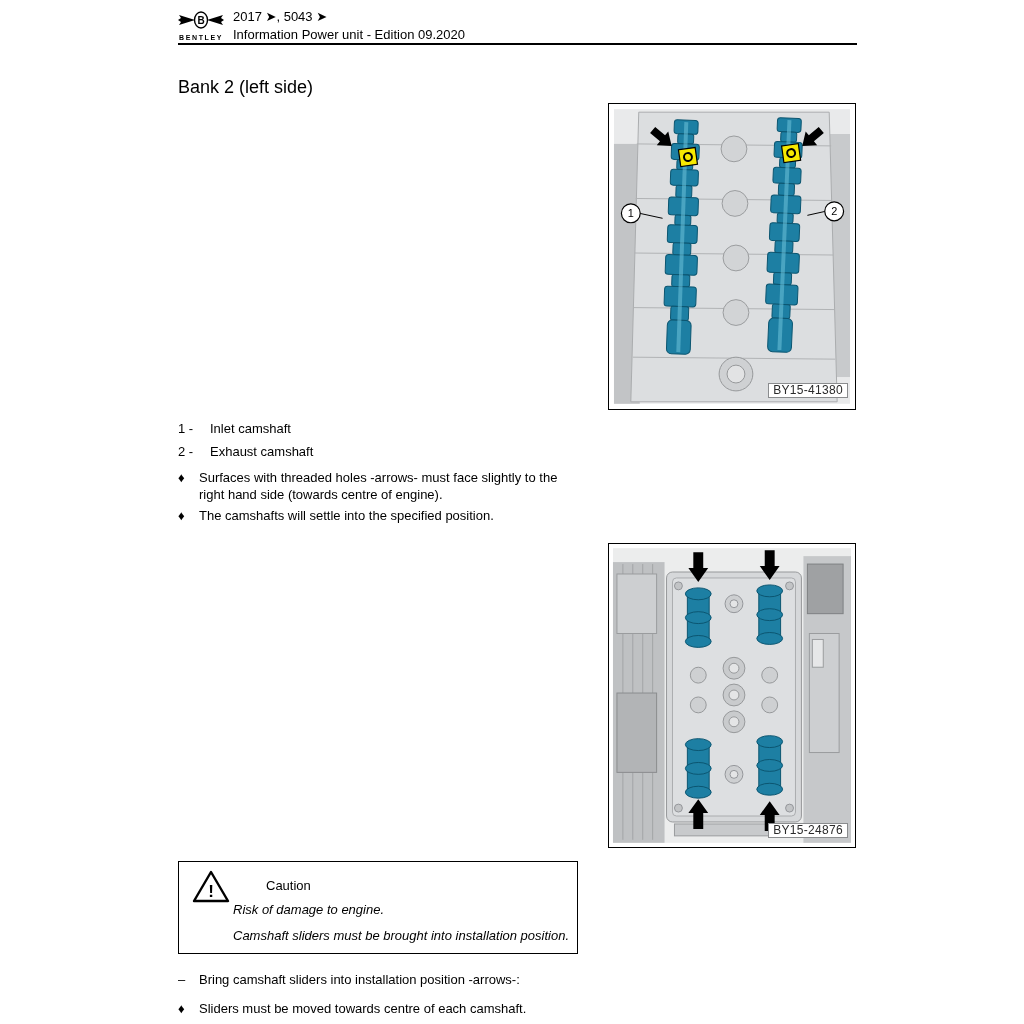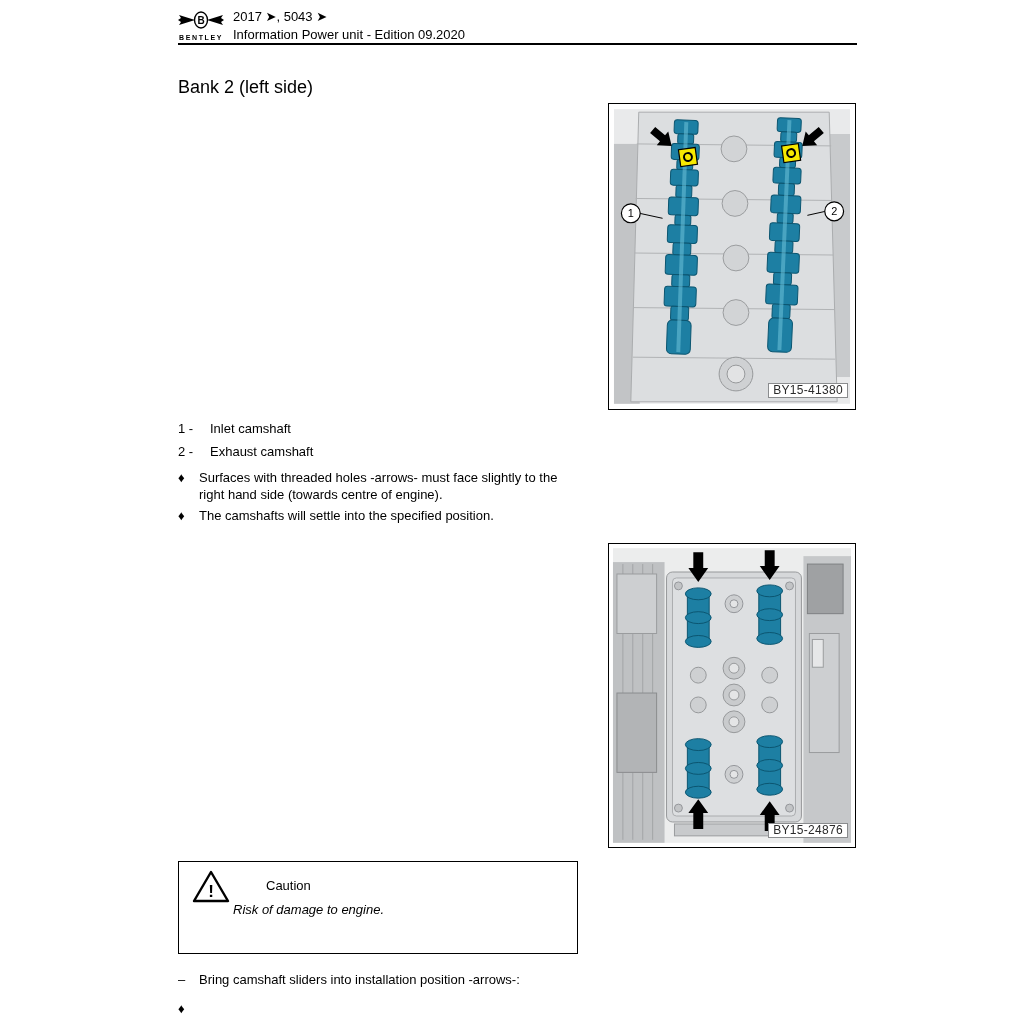--- a/index.html
+++ b/index.html
@@ -212,23 +212,25 @@
 
   <div class="caution-box">
     <div class="warn-icon">
       <svg width="38" height="33" viewBox="0 0 38 33">
         <path d="M19 2 L36 31 L2 31 Z" fill="none" stroke="#000" stroke-width="2.4" stroke-linejoin="round"></path>
         <text x="19" y="27" text-anchor="middle" font-size="17" font-weight="bold">!</text>
       </svg>
     </div>
     <div class="caution-label">Caution</div>
     <div class="caution-line cl1">Risk of damage to engine.</div>
+    <div class="caution-line cl2">Camshaft sliders must be brought into installation position.</div>
   </div>
 
   <div class="step-row" style="top:971px;">
     <span class="marker">–</span>
     <span>Bring camshaft sliders into installation position -arrows-:</span>
   </div>
   <div class="step-row" style="top:1000px;">
     <span class="marker">♦</span>
+    <span>Sliders must be moved towards centre of each camshaft.</span>
   </div>
 
 </div>
 
 </body></html>

